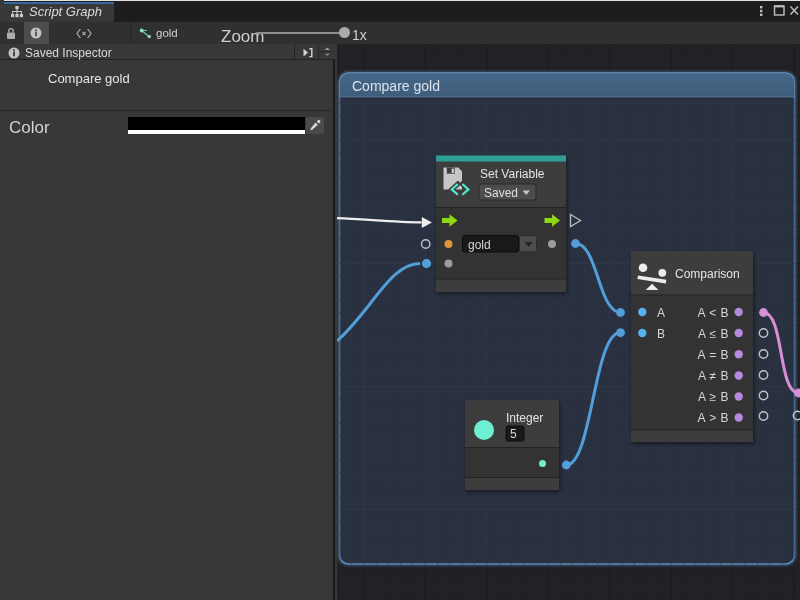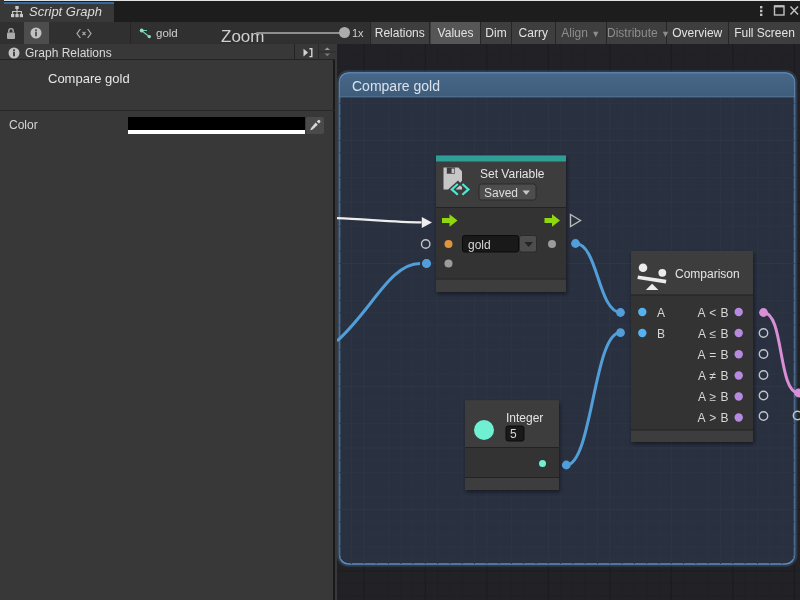--- a/index.html
+++ b/index.html
@@ -62,65 +62,54 @@
     <svg class="abs" style="left:139px;top:6px;" width="13" height="11" viewBox="0 0 13 11">
       <path d="M2.5 2.5 L10 8.5 M2.5 2.5 L8 2.5" stroke="#6fcab6" stroke-width="1.2" fill="none"></path>
       <circle cx="2.7" cy="2.5" r="1.9" fill="#8fdcca"></circle>
       <circle cx="10.3" cy="8.6" r="1.7" fill="#8fdcca"></circle>
     </svg>
     <div class="abs" style="left:130px;top:0;width:1px;height:22px;background:#262626;"></div>
     <span class="abs" style="left:156px;top:5px;font-size:11.5px;color:#cfcfcf;">gold</span>
     <span class="abs" style="left:221px;top:5px;font-size:17px;color:#cfcfcf;">Zoom</span>
     <div class="abs" style="left:256px;top:10px;width:86px;height:2px;background:#8e8e8e;border-radius:1px;"></div>
     <div class="abs" style="left:339px;top:5px;width:11px;height:11px;border-radius:6px;background:#acacac;"></div>
-    <span class="abs" style="left:352px;top:5px;font-size:11px;color:#cfcfcf;">1x</span>
-
-    <div class="abs" style="left:370px;top:0;width:430px;height:22px;background:#3e3e3e;font-size:12px;color:#e2e2e2;white-space:nowrap;">
-      <div class="abs" style="left:0;top:0;width:1px;height:22px;background:#262626;"></div>
-      <div class="abs" style="left:1px;top:0;width:58.5px;height:22px;line-height:22px;text-align:center;border-right:1px solid #262626;">Relations</div>
-      <div class="abs" style="left:61px;top:0;width:50px;height:22px;line-height:22px;text-align:center;background:#565656;border-right:1px solid #262626;">Values</div>
-      <div class="abs" style="left:111.5px;top:0;width:30px;height:22px;line-height:22px;text-align:center;border-right:1px solid #262626;">Dim</div>
-      <div class="abs" style="left:142px;top:0;width:43.5px;height:22px;line-height:22px;text-align:center;border-right:1px solid #262626;">Carry</div>
-      <div class="abs" style="left:186px;top:0;width:50.5px;height:22px;line-height:22px;text-align:center;color:#8d8d8d;border-right:1px solid #262626;">Align <span style="font-size:9px;">▼</span></div>
-      <div class="abs" style="left:237px;top:0;width:60px;height:22px;line-height:22px;text-align:center;color:#8d8d8d;border-right:1px solid #262626;">Distribute <span style="font-size:9px;">▼</span></div>
-      <div class="abs" style="left:297px;top:0;width:61.5px;height:22px;line-height:22px;text-align:center;border-right:1px solid #262626;">Overview</div>
-      <div class="abs" style="left:359px;top:0;width:71px;height:22px;line-height:22px;text-align:center;">Full Screen</div>
-    </div>
+    <span class="abs" style="left:352px;top:5px;font-size:14px;color:#cfcfcf;">1x</span>
+
   </div>
 
   <div class="abs" style="left:0;top:44px;width:335px;height:556px;background:#383838;border-right:2px solid #191919;">
 
     <div class="abs" style="left:0;top:0;width:295px;height:16px;border-bottom:1px solid #232323;border-right:1px solid #232323;">
       <svg class="abs" style="left:8px;top:3px;" width="12" height="12" viewBox="0 0 12 12">
         <circle cx="6" cy="6" r="5.5" fill="#c2c2c2"></circle>
         <rect x="5.1" y="4.8" width="1.8" height="4.5" fill="#383838"></rect>
         <rect x="5.1" y="2.4" width="1.8" height="1.8" fill="#383838"></rect>
       </svg>
-      <span class="abs" style="left:25px;top:2px;font-size:12px;color:#d8d8d8;">Graph Relations</span>
+      <span class="abs" style="left:25px;top:2px;font-size:12px;color:#d8d8d8;">Saved Inspector</span>
     </div>
     <div class="abs" style="left:295px;top:0;width:23px;height:16px;border-bottom:1px solid #232323;">
       <svg class="abs" style="left:7.5px;top:3.5px;" width="10" height="10" viewBox="0 0 10 10">
         <path d="M0.5 0.8 L5 4.6 L0.5 8.4 Z" fill="#d4d4d4"></path>
         <path d="M6.4 0.7 H8.8 V8.6 H6.4" stroke="#d4d4d4" stroke-width="1.4" fill="none"></path>
       </svg>
     </div>
     <div class="abs" style="left:318px;top:0;width:17px;height:16px;background:#383838;border-bottom:1px solid #232323;border-left:1px solid #2a2a2a;">
       <svg width="17" height="16">
           <path d="M5.5 6 L8.25 3.4 L11 6 Z" fill="#9a9a9a"></path>
           <path d="M5.5 9.6 L8.25 12.2 L11 9.6 Z" fill="#787878"></path>
           <rect x="0" y="7.4" width="17" height="1" fill="#2e2e2e"></rect>
         </svg>
     </div>
 
     <span class="abs" style="left:48px;top:27px;font-size:13px;color:#e6e6e6;">Compare gold</span>
 
 
     <div class="abs" style="left:0;top:66px;width:335px;height:1px;background:#272727;"></div>
 
-    <span class="abs" style="left:9px;top:74px;font-size:12px;color:#d4d4d4;">Color</span>
+    <span class="abs" style="left:9px;top:74px;font-size:17px;color:#d4d4d4;">Color</span>
     <div class="abs" style="left:128px;top:72.5px;width:177px;height:17px;background:#000;">
       <div class="abs" style="left:0;top:13px;width:177px;height:4px;background:#fff;"></div>
     </div>
     <div class="abs" style="left:306px;top:72.5px;width:18px;height:17px;background:#4a4a4a;border-radius:2px;">
       <svg width="18" height="17" viewBox="0 0 18 17">
         <path d="M10.8 4.6 l1 -1.2 a1.5 1.5 0 0 1 2.2 2.2 l-1.2 1 Z" fill="#d8d8d8"></path>
         <path d="M9.6 5.6 l2.2 2.2 l-5.2 4.6 l-2.4 .9 l.9 -2.4 Z" fill="#d8d8d8"></path>
       </svg>
     </div>
   </div>

